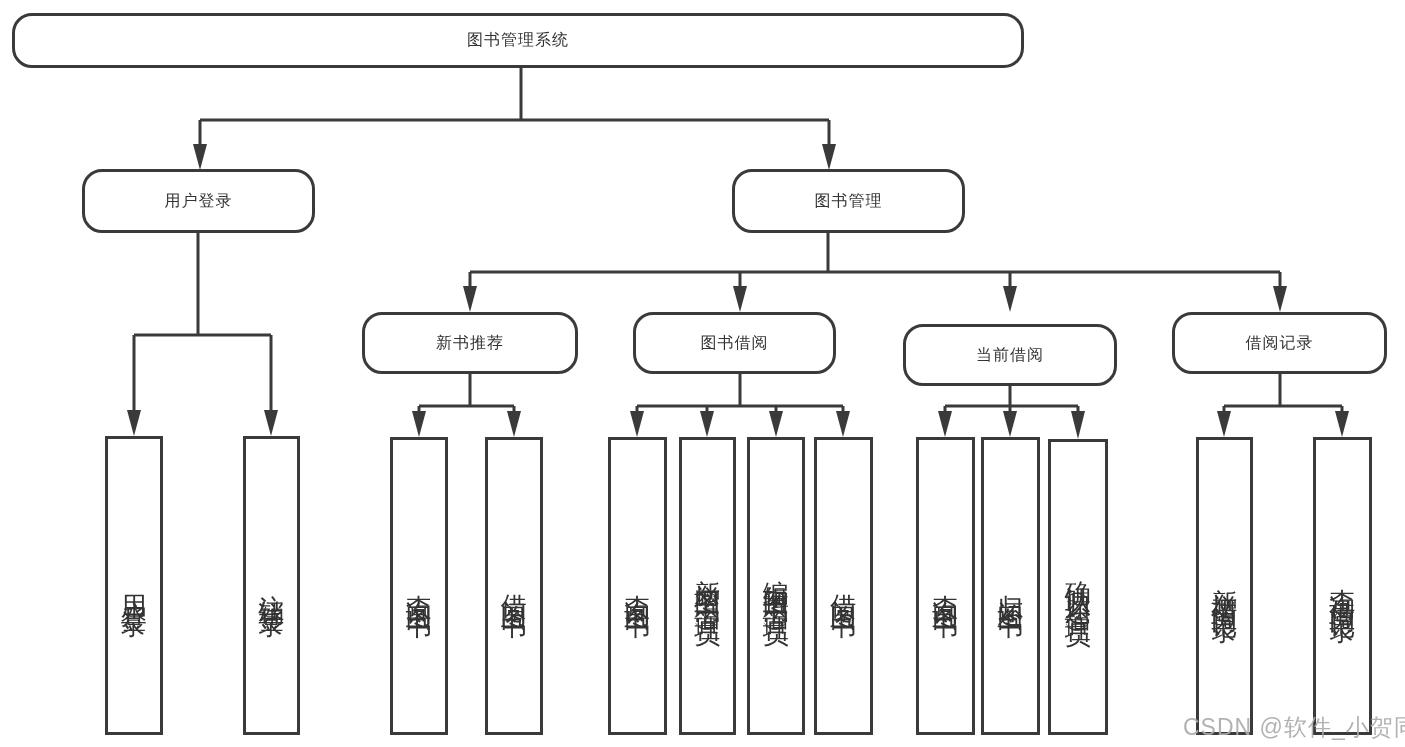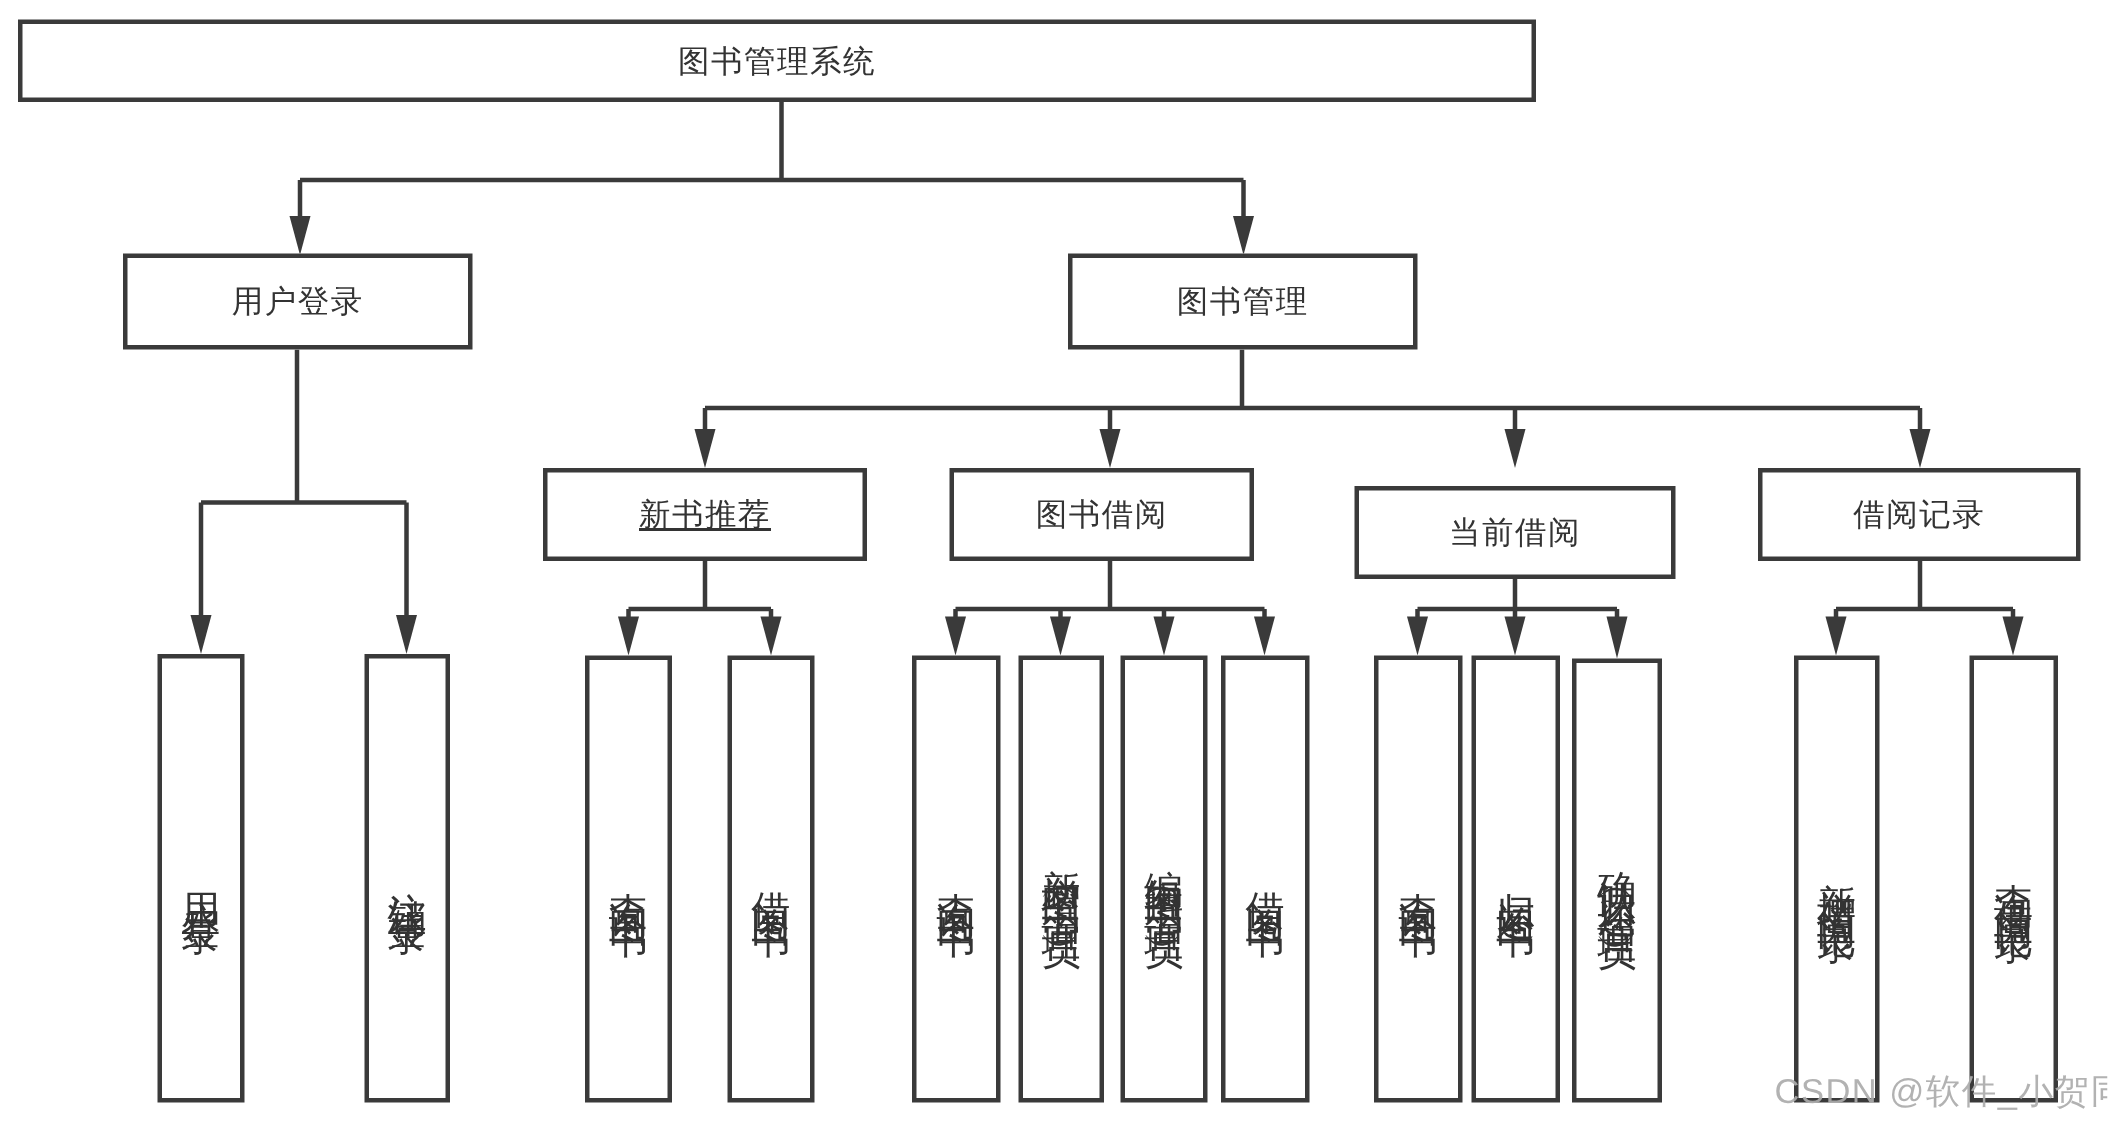--- a/index.html
+++ b/index.html
@@ -1,20 +1,20 @@
 <!DOCTYPE html>
 <html><head>
 <meta charset="utf-8">
 <style>
   html,body{margin:0;padding:0;background:#fff;font-family:"Liberation Sans",sans-serif;}
   .canvas{position:relative;width:1405px;height:747px;background:#ffffff;overflow:hidden;}
   .wires{position:absolute;left:0;top:0;z-index:1;}
   .node{position:absolute;box-sizing:border-box;border:3px solid #3a3a3a;background:#ffffff;
         display:flex;align-items:center;justify-content:center;color:#333333;z-index:2;}
-  .h-node{font-size:21px;letter-spacing:1px;white-space:nowrap;}
+  .h-node{font-size:16px;letter-spacing:1px;white-space:nowrap;border-radius:20px;}
   .v-node .vtext{writing-mode:vertical-rl;text-orientation:mixed;font-size:26px;
         letter-spacing:6px;line-height:1.1;color:#333333;}
   .watermark{position:absolute;z-index:6;font-size:23px;color:rgba(171,171,171,0.92);
         white-space:nowrap;letter-spacing:1px;}
 </style>
 </head>
 <body>
 
 <div class="canvas">
 
@@ -58,25 +58,25 @@
     </g>
   </svg>
 
   <div class="node h-node" style="left:12px;top:13px;width:1012px;height:55px;">
     <span>图书管理系统</span>
   </div>
 
   <div class="node h-node" style="left:82px;top:169px;width:233px;height:64px;">
     <span>用户登录</span>
   </div>
-  <div class="node h-node" style="left:712px;top:169px;width:233px;height:64px;">
+  <div class="node h-node" style="left:732px;top:169px;width:233px;height:64px;">
     <span>图书管理</span>
   </div>
 
-  <div class="node h-node" style="left:362px;top:312px;width:216px;height:62px;text-decoration:underline;">
+  <div class="node h-node" style="left:362px;top:312px;width:216px;height:62px;">
     <span>新书推荐</span>
   </div>
   <div class="node h-node" style="left:633px;top:312px;width:203px;height:62px;">
     <span>图书借阅</span>
   </div>
   <div class="node h-node" style="left:903px;top:312px;width:214px;height:62px;margin-top:12px;">
     <span>当前借阅</span>
   </div>
   <div class="node h-node" style="left:1172px;top:312px;width:215px;height:62px;">
     <span>借阅记录</span>

